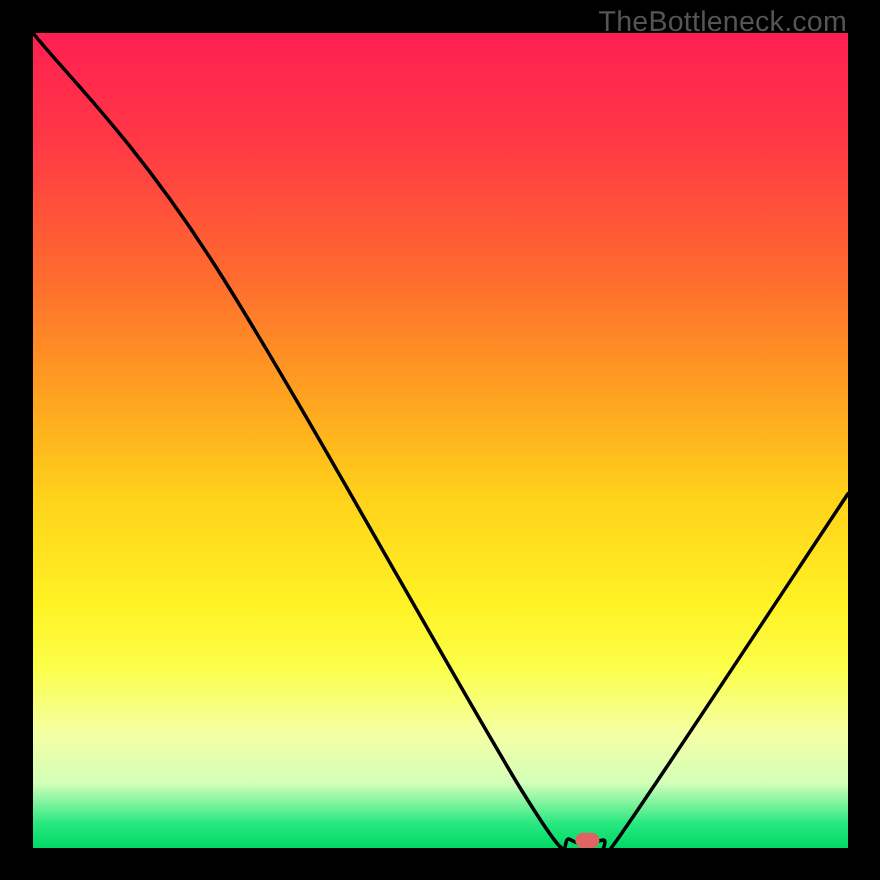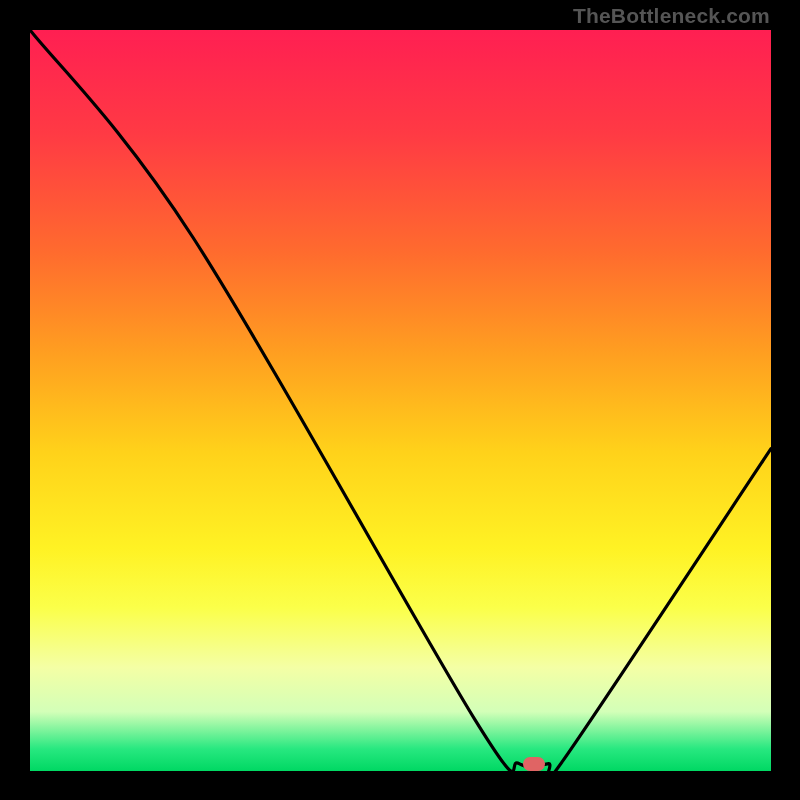--- a/index.html
+++ b/index.html
@@ -9,22 +9,22 @@
     width: 800px;
     height: 800px;
     position: relative;
     font-family: Arial, Helvetica, sans-serif;
   }
   .watermark {
     position: absolute;
     top: 4px;
     right: 30px;
     color: #555;
-    font-size: 21px;
-    font-weight: 700;
+    font-size: 26px;
+    font-weight: 400;
     letter-spacing: 0.2px;
     z-index: 10;
   }
   .frame {
     position: absolute;
     left: 30px;
     top: 30px;
     width: 741px;
     height: 741px;
     background: #000;

